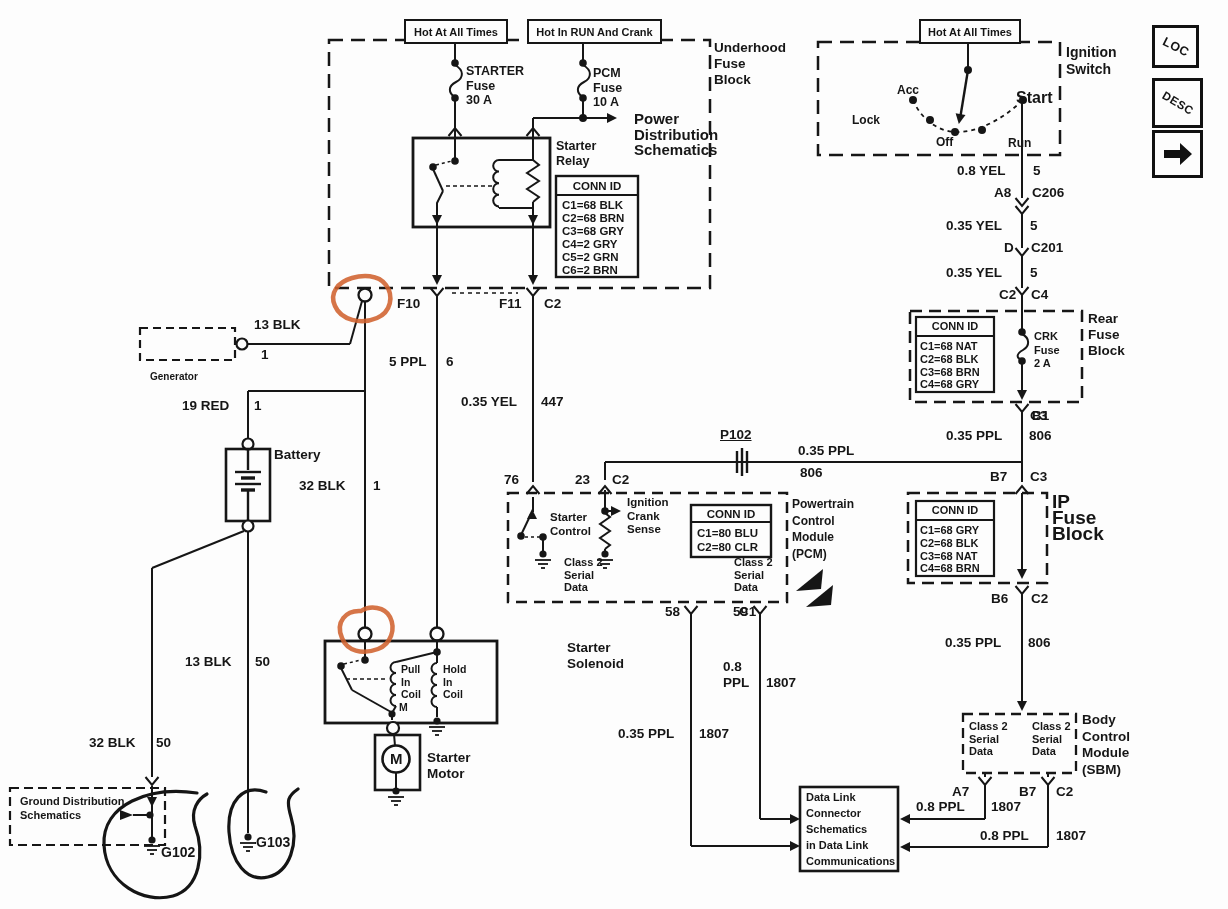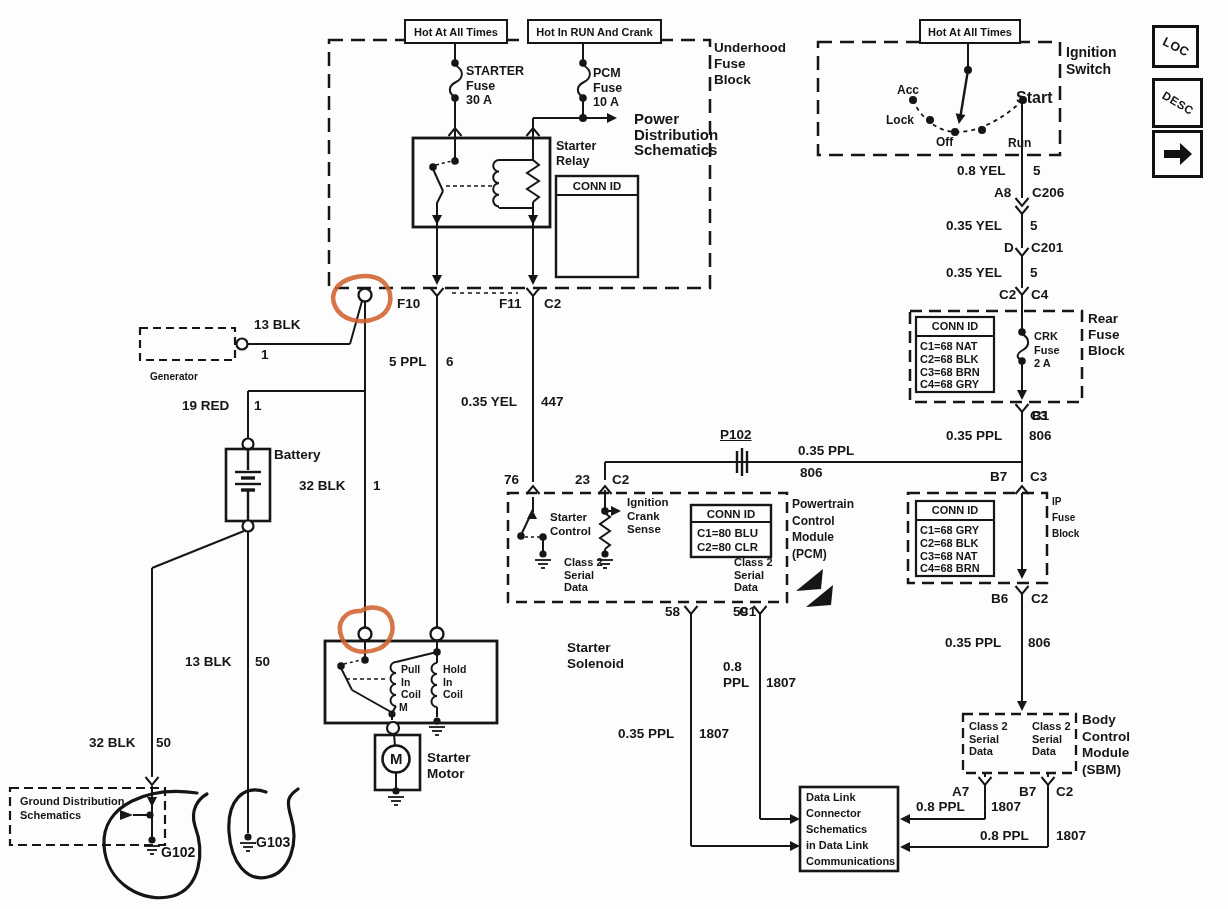--- a/index.html
+++ b/index.html
@@ -288,24 +288,30 @@
 30 A</div>
       <div class="lbl" style="left: 593px; top: 66px; font-size: 12.5px; line-height: 14.5px;">PCM
 Fuse
 10 A</div>
       <div class="lbl" style="left: 556px; top: 139px; font-size: 12.5px; line-height: 15px;">Starter
 Relay</div>
       <div class="lbl" style="left: 634px; top: 111px; font-size: 15px; line-height: 15.5px;">Power
 Distribution
 Schematics</div>
       <div class="lbl" style="left: 556px; top: 179px; font-size: 11.5px; line-height: 15px; width: 82px; text-align: center;">CONN ID</div>
+      <div class="lbl" style="left: 562px; top: 199px; font-size: 11.5px; line-height: 13px;">C1=68 BLK
+C2=68 BRN
+C3=68 GRY
+C4=2 GRY
+C5=2 GRN
+C6=2 BRN</div>
       <div class="lbl" style="left: 1066px; top: 44px; font-size: 14px; line-height: 17px;">Ignition
 Switch</div>
       <div class="lbl" style="left: 897px; top: 83px; font-size: 12px; line-height: 15px;">Acc</div>
-      <div class="lbl" style="left: 886px; top: 113px; font-size: 12px; line-height: 15px;">Lock</div>
+      <div class="lbl" style="left: 852px; top: 113px; font-size: 12px; line-height: 15px;">Lock</div>
       <div class="lbl" style="left: 936px; top: 135px; font-size: 12px; line-height: 15px;">Off</div>
       <div class="lbl" style="left: 982px; top: 136px; font-size: 12px; line-height: 15px; padding-left: 26px;">Run</div>
       <div class="lbl" style="left: 1016px; top: 83px; font-size: 16px; line-height: 15px; margin-top: 7px;">Start</div>
       <div class="lbl" style="left: 957px; top: 163px; font-size: 13.5px; line-height: 15px;">0.8 YEL</div>
       <div class="lbl" style="left: 1033px; top: 163px; font-size: 13.5px; line-height: 15px;">5</div>
       <div class="lbl" style="left: 994px; top: 185px; font-size: 13.5px; line-height: 15px;">A8</div>
       <div class="lbl" style="left: 1032px; top: 185px; font-size: 13.5px; line-height: 15px;">C206</div>
       <div class="lbl" style="left: 946px; top: 218px; font-size: 13.5px; line-height: 15px;">0.35 YEL</div>
       <div class="lbl" style="left: 1030px; top: 218px; font-size: 13.5px; line-height: 15px;">5</div>
       <div class="lbl" style="left: 1004px; top: 240px; font-size: 13.5px; line-height: 15px;">D</div>
@@ -325,21 +331,21 @@
       <div class="lbl" style="left: 1034px; top: 330px; font-size: 11px; line-height: 13.5px;">CRK
 Fuse
 2 A</div>
       <div class="lbl" style="left: 1032px; top: 408px; font-size: 13.5px; line-height: 15px;">B1</div>
       <div class="lbl" style="left: 1030px; top: 408px; font-size: 13.5px; line-height: 15px;">C3</div>
       <div class="lbl" style="left: 946px; top: 428px; font-size: 13.5px; line-height: 15px;">0.35 PPL</div>
       <div class="lbl" style="left: 1029px; top: 428px; font-size: 13.5px; line-height: 15px;">806</div>
       <div class="lbl" style="left: 720px; top: 427px; font-size: 13.5px; line-height: 15px; text-decoration: underline;">P102</div>
       <div class="lbl" style="left: 798px; top: 443px; font-size: 13.5px; line-height: 15px;">0.35 PPL</div>
       <div class="lbl" style="left: 800px; top: 465px; font-size: 13.5px; line-height: 15px;">806</div>
-      <div class="lbl" style="left: 1052px; top: 494px; font-size: 10px; line-height: 16px;">IP
+      <div class="lbl" style="left: 1052px; top: 494px; font-size: 19px; line-height: 16px;">IP
 Fuse
 Block</div>
       <div class="lbl" style="left: 916px; top: 503px; font-size: 11px; line-height: 15px; width: 78px; text-align: center;">CONN ID</div>
       <div class="lbl" style="left: 920px; top: 524px; font-size: 11px; line-height: 12.8px;">C1=68 GRY
 C2=68 BLK
 C3=68 NAT
 C4=68 BRN</div>
       <div class="lbl" style="left: 990px; top: 469px; font-size: 13.5px; line-height: 15px;">B7</div>
       <div class="lbl" style="left: 1030px; top: 469px; font-size: 13.5px; line-height: 15px;">C3</div>
       <div class="lbl" style="left: 991px; top: 591px; font-size: 13.5px; line-height: 15px;">B6</div>

